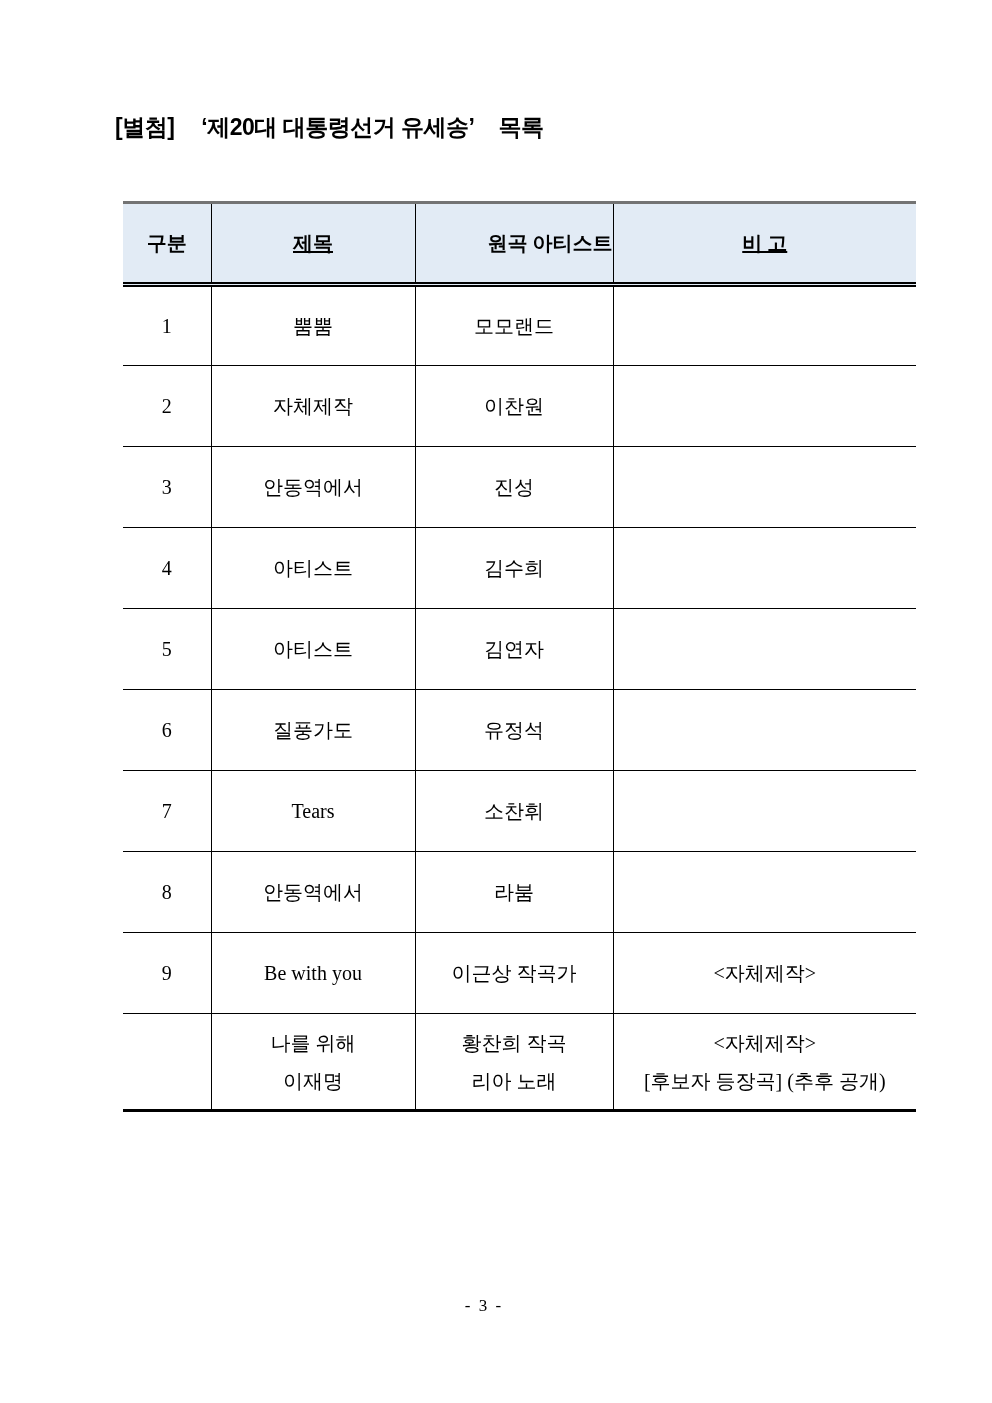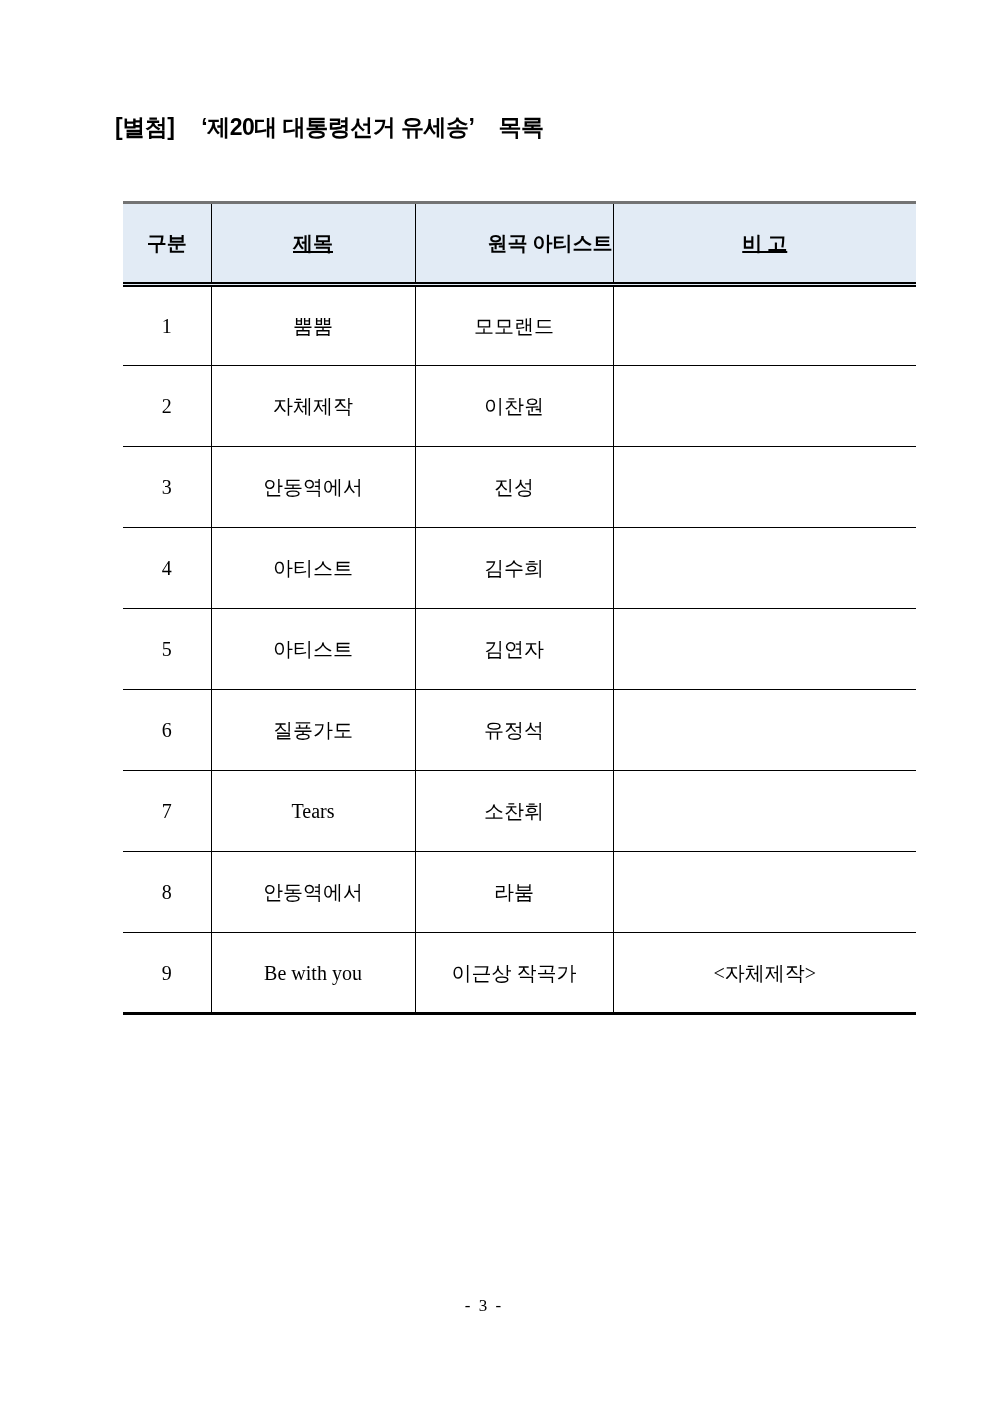--- a/index.html
+++ b/index.html
@@ -144,18 +144,27 @@
         <td>안동역에서</td>
         <td>라붐</td>
         <td></td>
       </tr>
       <tr>
         <td>9</td>
         <td>Be with you</td>
         <td>이근상 작곡가</td>
         <td>&lt;자체제작&gt;</td>
       </tr>
+      <tr class="row-tall">
+        <td></td>
+        <td>나를 위해
+이재명</td>
+        <td>황찬희 작곡
+리아 노래</td>
+        <td>&lt;자체제작&gt;
+[후보자 등장곡] (추후 공개)</td>
+      </tr>
     </tbody>
   </table>
 
   <div class="page-number">- 3 -</div>
 
 </div>
 
 </body></html>

